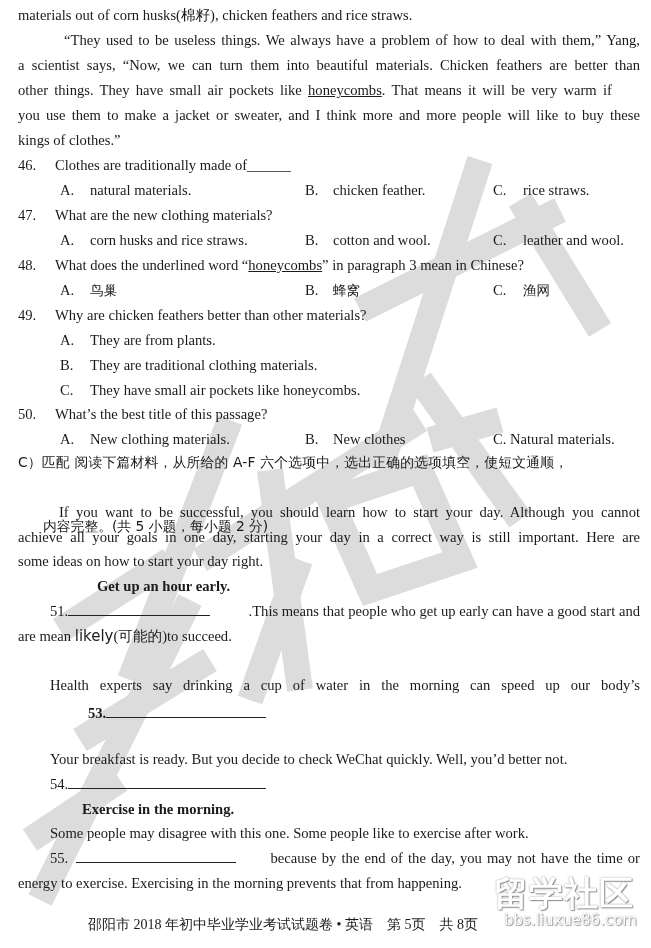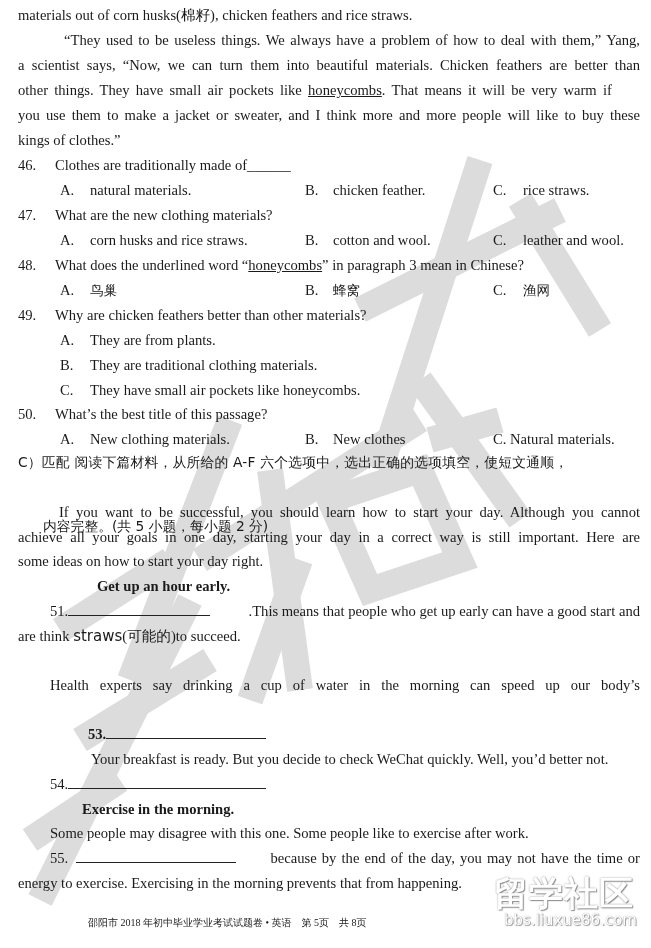--- a/index.html
+++ b/index.html
@@ -12,21 +12,21 @@
   .wm { position:absolute; left:0; top:0; width:651px; height:948px; pointer-events:none; z-index:0; }
   .page { position:absolute; left:0; top:0; width:651px; height:948px; z-index:1; }
   .ln { position:absolute; white-space:nowrap; line-height:18px; }
   .just { position:absolute; left:18px; width:622px; text-align:justify; text-align-last:justify; line-height:18px; white-space:nowrap; }
   .just span.j { display:inline-block; width:100%; text-align:justify; text-align-last:justify; white-space:normal; }
   .u { text-decoration:underline; }
   .b { font-weight:bold; }
   .blank { display:inline-block; border-bottom:1px solid #222; height:13px; vertical-align:baseline; }
   .sans { font-family:"DejaVu Sans","Liberation Sans",sans-serif; }
   .cn { font-family:"DejaVu Sans","Liberation Sans",sans-serif; font-size:13.5px; }
-  .footer { position:absolute; left:88px; top:916px; font-size:10px; white-space:nowrap; }
+  .footer { position:absolute; left:88px; top:916px; font-size:14px; white-space:nowrap; }
   .logo { position:absolute; left:494px; top:874px; z-index:2; }
 </style>
 </head>
 <body>
 
 <svg class="wm" viewBox="0 0 651 948" xmlns="http://www.w3.org/2000/svg">
   <g fill="none" stroke="#dcdcdc" stroke-width="26" stroke-linecap="butt">
 
     <line x1="40" y1="900" x2="190" y2="600"></line>
     <line x1="60" y1="630" x2="170" y2="560"></line>
@@ -127,31 +127,31 @@
 
   <div class="ln b" style="left:97px;top:577px;">
     <span>Get up an hour early.</span>
   </div>
 
   <div class="ln" style="left:50px;top:602px;width:590px;display:flex;justify-content:space-between;">
     <span><span>51.</span><span class="blank" style="width:142px;"></span></span>
     <span>.This means that people who get up early can have a good start and</span>
   </div>
   <div class="ln" style="left:18px;top:627px;">
-    <span>are think </span><span class="sans" style="font-size:15px;">straws</span><span>(可能的)to succeed.</span>
+    <span>are mean </span><span class="sans" style="font-size:15px;">likely</span><span>(可能的)to succeed.</span>
   </div>
 
   <div class="just" style="top:676px;padding-left:32px;width:590px;">
     <span class="j">Health experts say drinking a cup of water in the morning can speed up our body’s</span>
   </div>
 
-  <div class="ln b" style="left:88px;top:725px;">
+  <div class="ln b" style="left:88px;top:704px;">
     <span>53.</span><span class="blank" style="width:160px;"></span>
   </div>
-  <div class="ln" style="left:50px;top:750px;margin-left:41px;">
+  <div class="ln" style="left:50px;top:750px;">
     <span>Your breakfast is ready. But you decide to check WeChat quickly. Well, you’d better not.</span>
   </div>
 
   <div class="ln" style="left:50px;top:775px;">
     <span>54.</span><span class="blank" style="width:198px;"></span>
   </div>
   <div class="ln b" style="left:82px;top:800px;">
     <span>Exercise in the morning.</span>
   </div>
   <div class="ln" style="left:50px;top:824px;">

